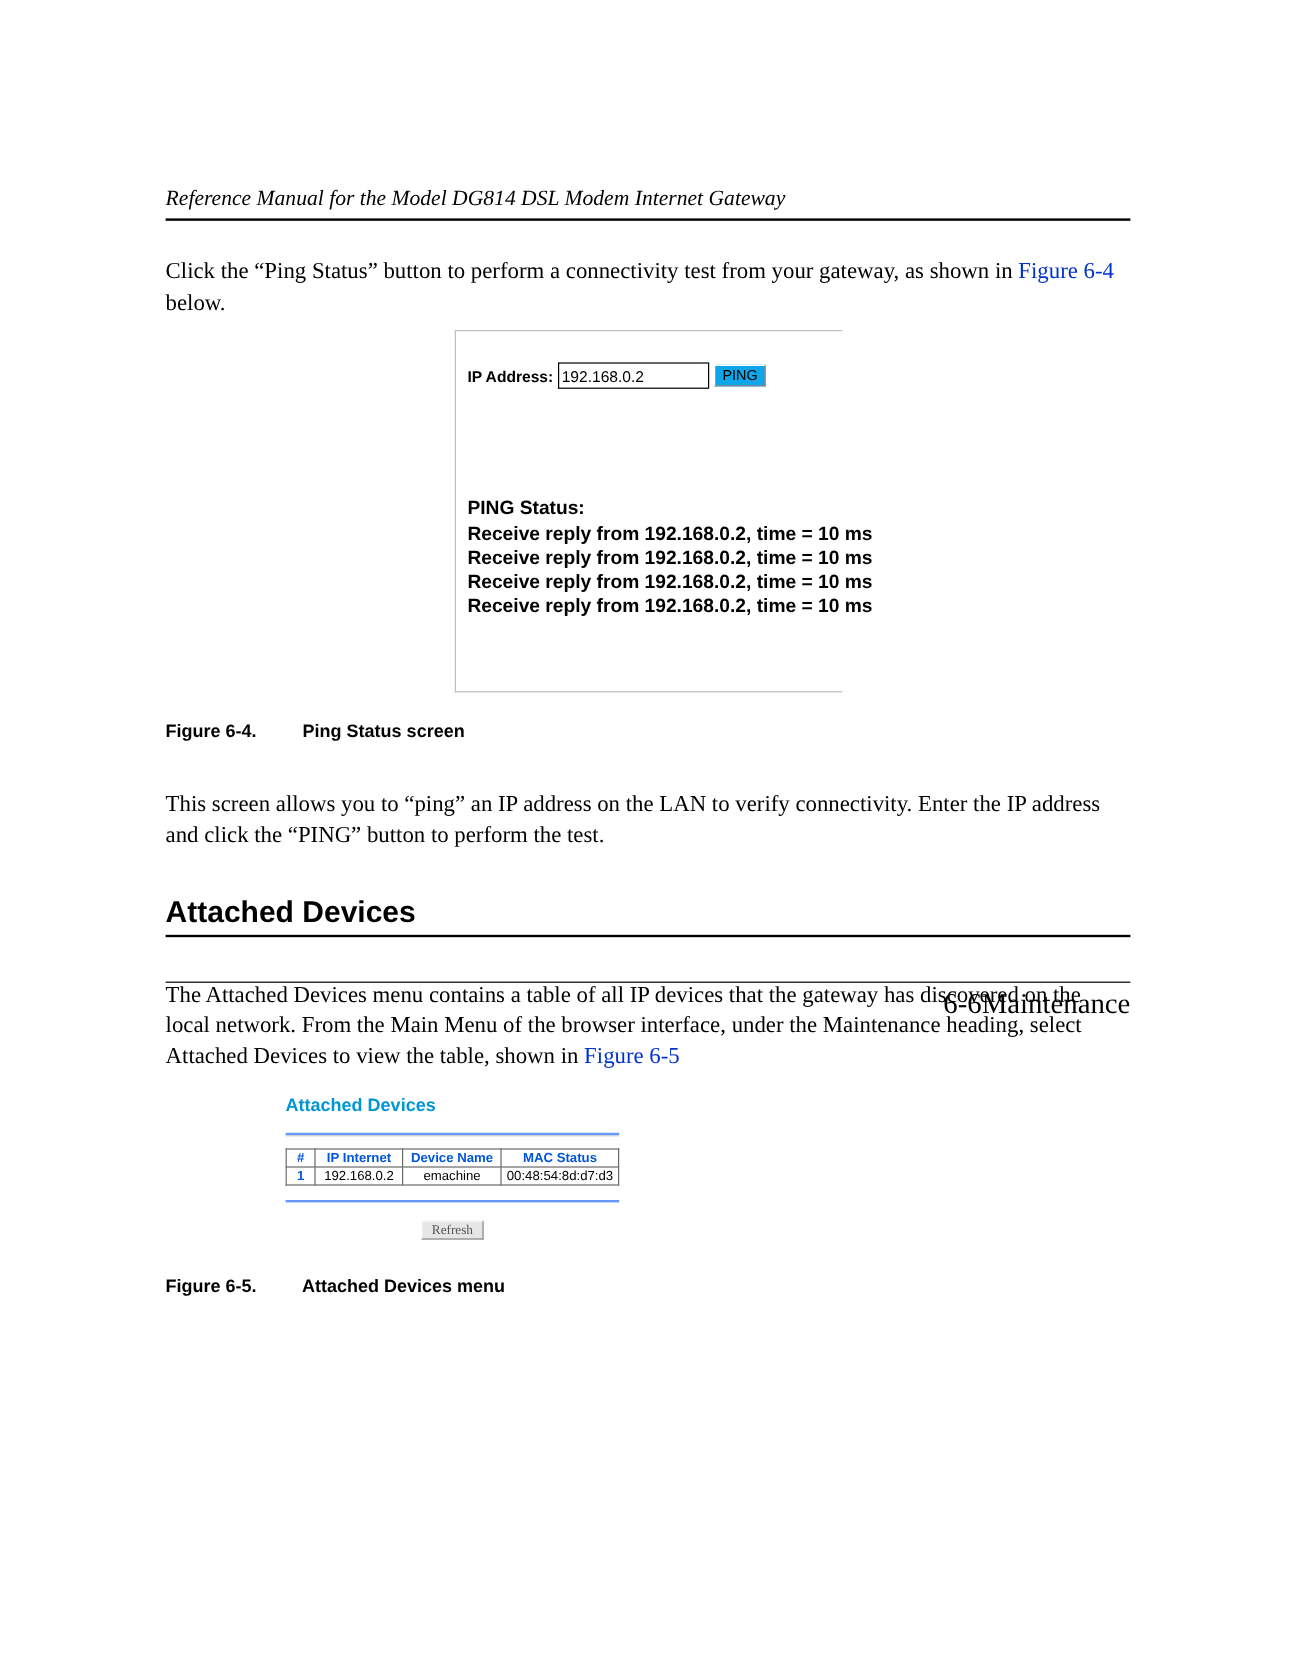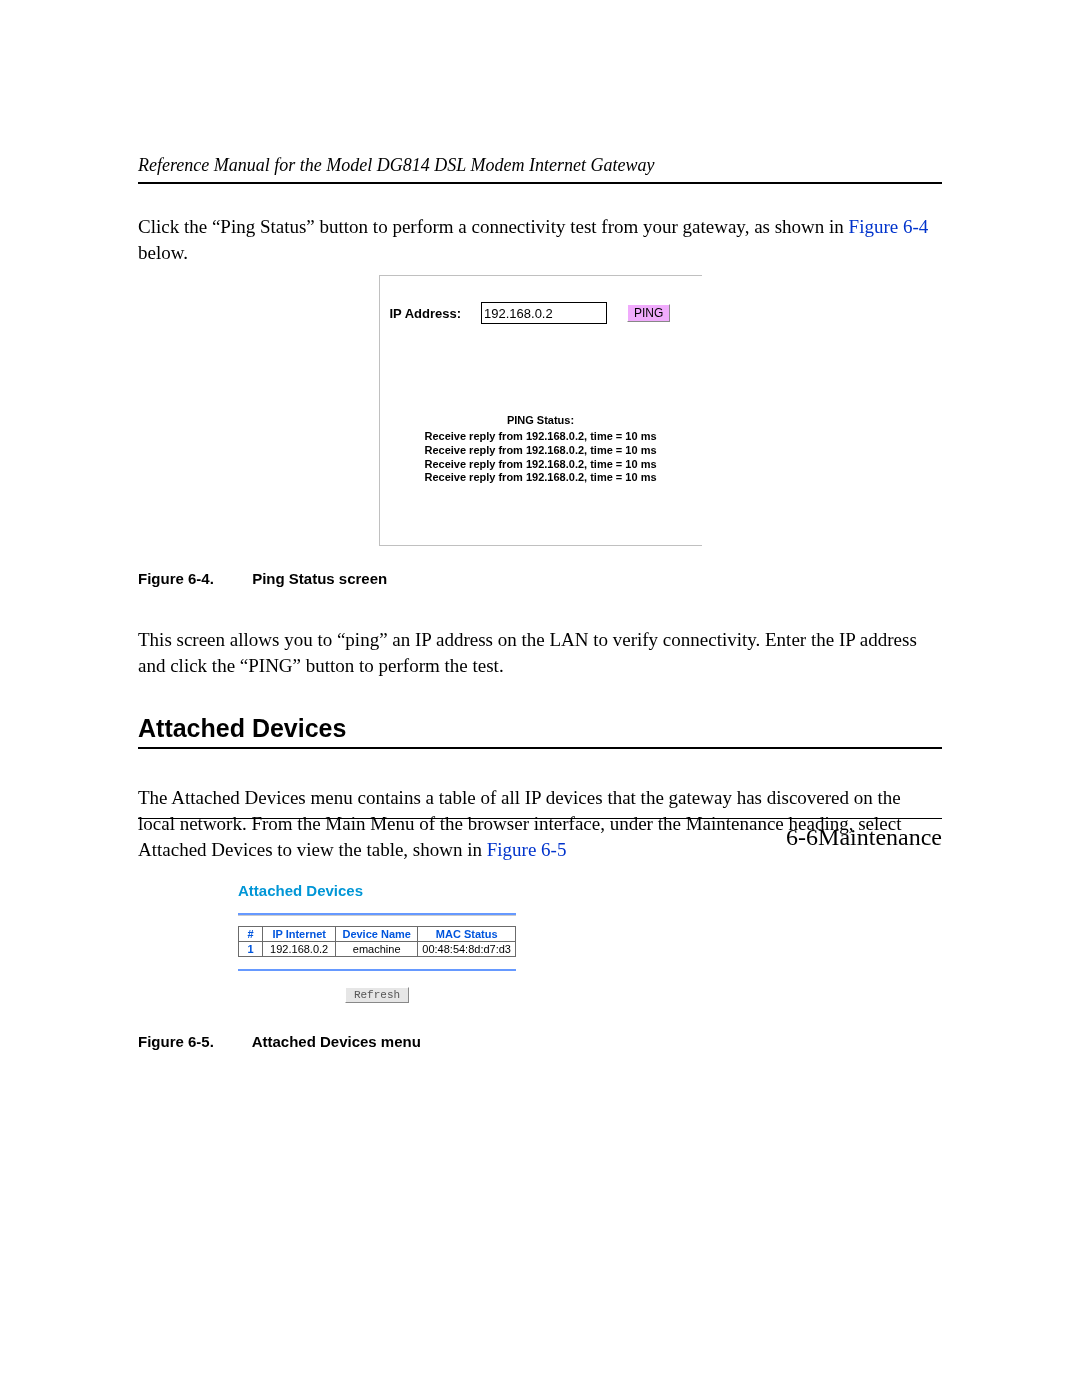--- a/index.html
+++ b/index.html
@@ -48,51 +48,51 @@
     border-right: none;
     background: #fff;
     font-family: Arial, sans-serif;
   }
   .ping-top {
     padding: 26px 10px 10px 10px;
   }
   .ip-row {
     display: flex;
     align-items: center;
-    gap: 20px;
+    gap: 4px;
   }
   .ip-label {
     font-size: 13px;
     font-weight: bold;
     white-space: nowrap;
   }
   .ip-input {
     font-family: Arial, sans-serif;
     font-size: 13px;
     padding: 1px 2px;
     width: 120px;
     height: 18px;
     box-sizing: content-box;
     border: 1px solid #000;
     background: #fff;
   }
   .ping-btn {
     font-family: Arial, sans-serif;
     font-size: 12px;
     padding: 1px 6px;
-    background: #f0abfc;
+    background: #0ea5e9;
     border: 1px solid #888;
     border-top-color: #fff;
     border-left-color: #fff;
     cursor: pointer;
   }
   .ping-status-block {
-    text-align: center;
+    text-align: left;
     padding: 80px 10px 60px 10px;
-    font-size: 11px;
+    font-size: 16px;
     line-height: 1.25;
   }
   .ping-status-title {
     font-weight: bold;
     margin-bottom: 2px;
   }
   .ping-reply {
     font-weight: bold;
     white-space: nowrap;
   }
@@ -165,21 +165,21 @@
     background: linear-gradient(#6699ff,#6699ff);
     width: 278px;
     margin-top: 12px;
     margin-bottom: 10px;
   }
   .refresh-row {
     width: 278px;
     text-align: center;
   }
   .refresh-btn {
-    font-family: Liberation Mono, monospace;
+    font-family: Liberation Serif, serif;
     font-size: 11px;
     padding: 1px 8px;
     background: #e6e6e6;
     border: 1px solid #888;
     border-top-color: #fff;
     border-left-color: #fff;
     color: #555;
     cursor: pointer;
   }
 

